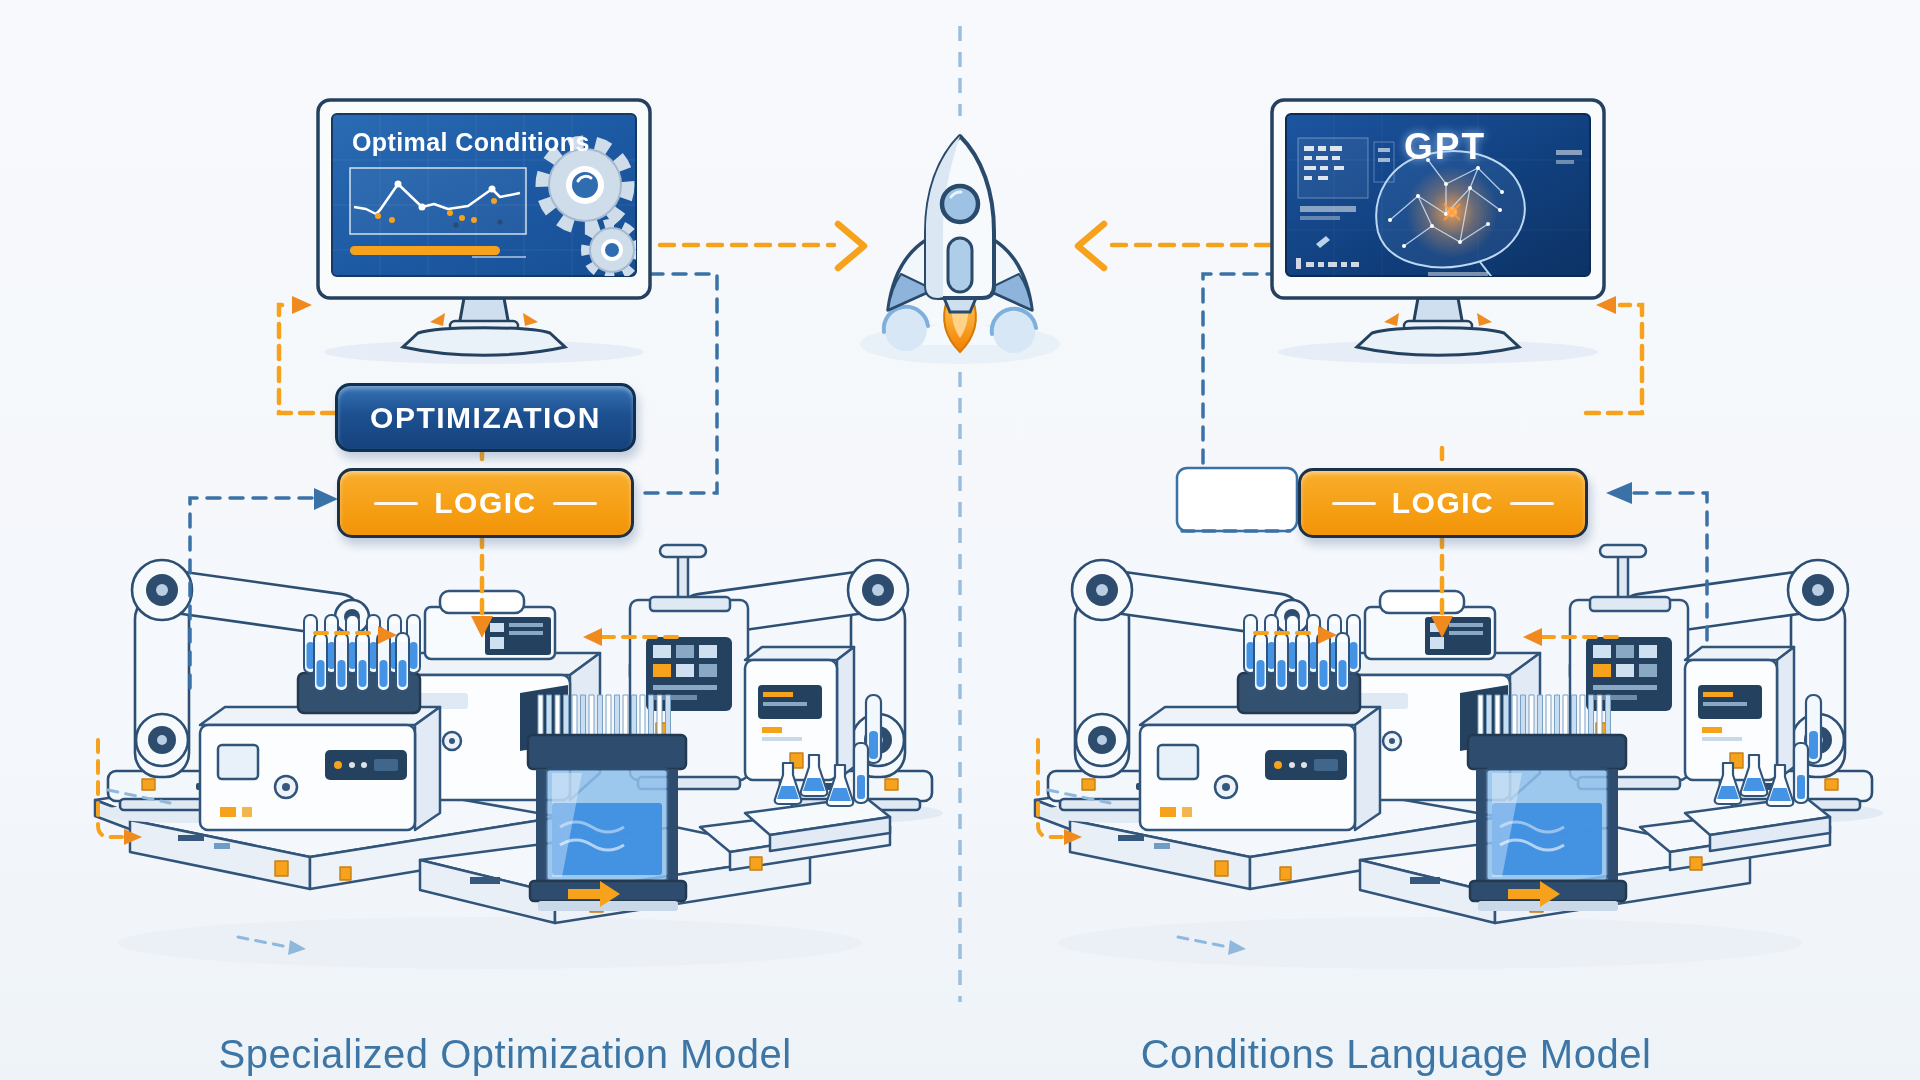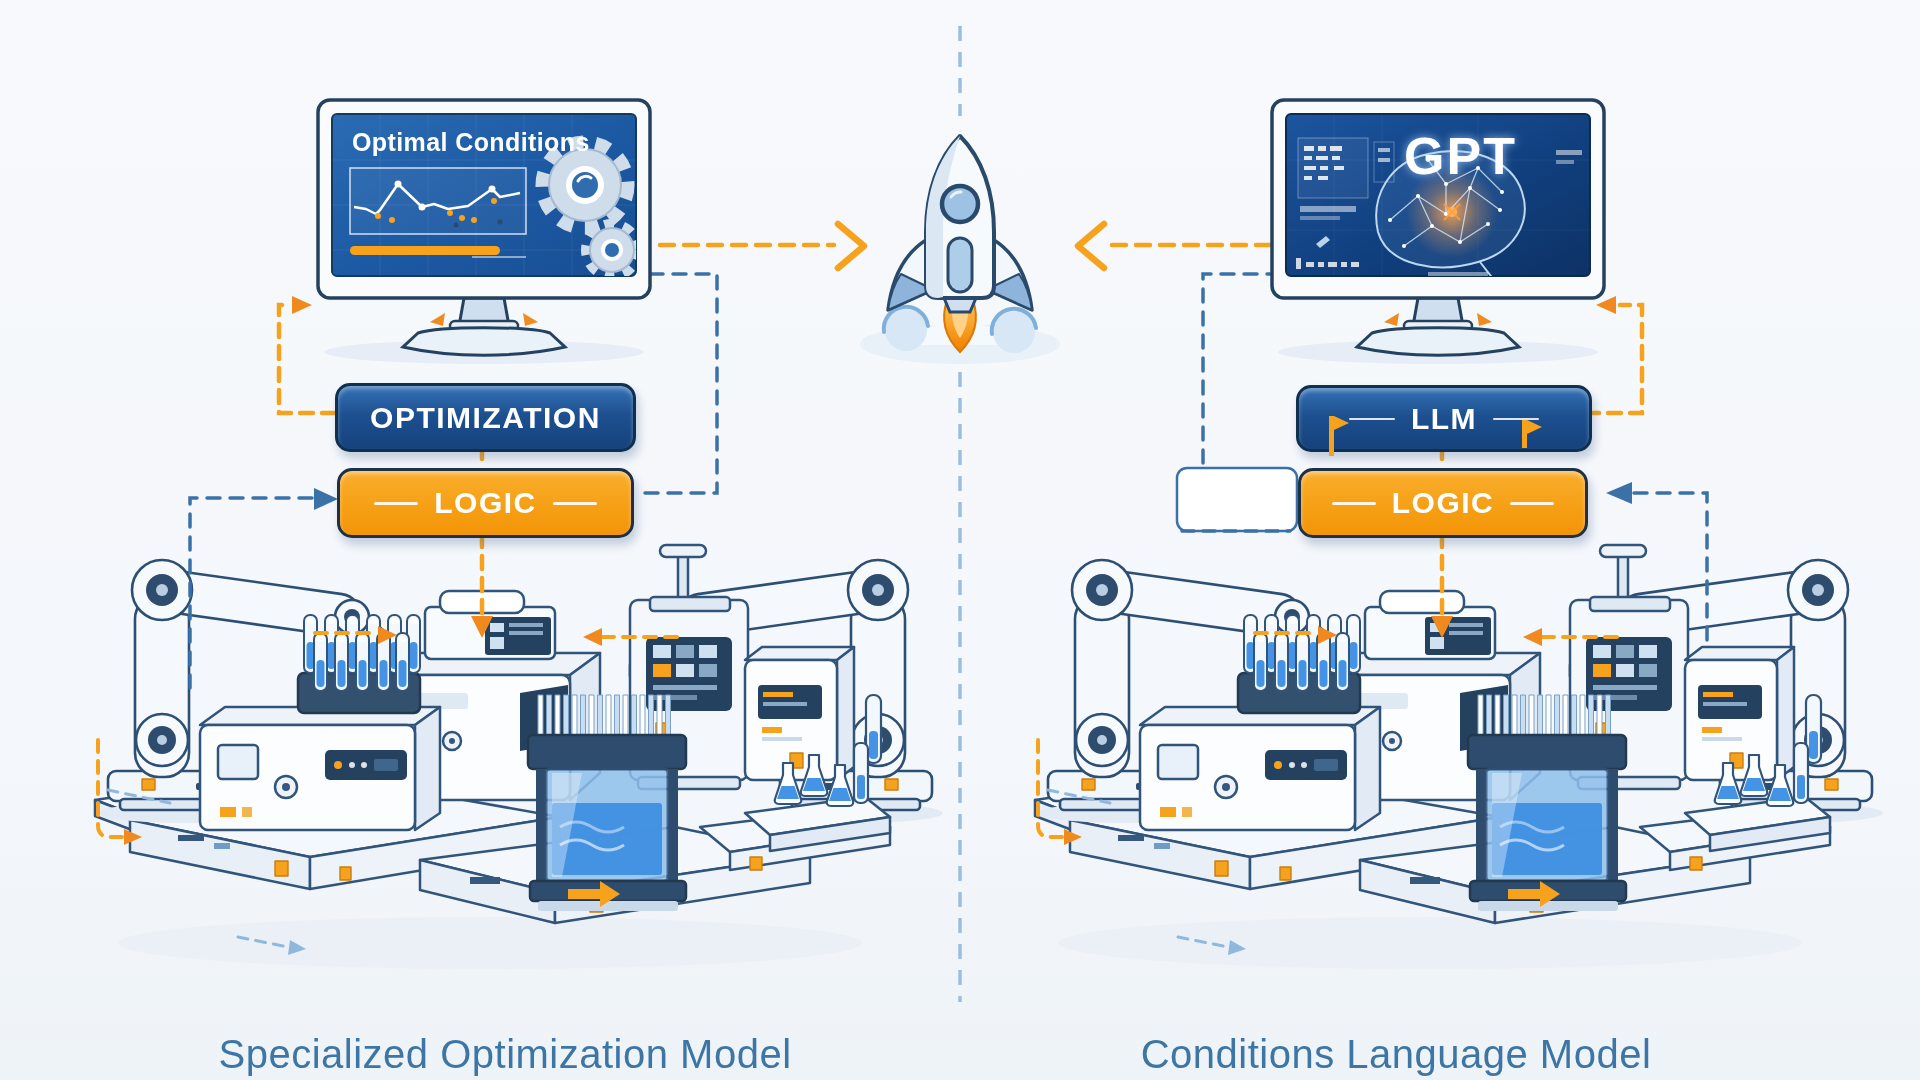--- a/index.html
+++ b/index.html
@@ -2,21 +2,21 @@
 <html><head>
 <meta charset="utf-8">
 <style>
   html,body{margin:0;padding:0;background:#e9edf2;}
   .stage{position:relative;width:1920px;height:1080px;overflow:hidden;
     background:linear-gradient(180deg,#f7f9fc 0%,#f4f7fb 70%,#eef3f8 100%);
     font-family:"Liberation Sans", sans-serif;}
   svg.canvas{position:absolute;left:0;top:0;z-index:1;}
   .txt{position:absolute;z-index:3;}
   .screen-title-left{left:352px;top:128px;width:260px;color:#ffffff;font-size:25px;font-weight:600;letter-spacing:.4px;}
-  .screen-title-right{left:1404px;top:126px;color:#ffffff;font-size:52px;font-weight:700;letter-spacing:2px;
+  .screen-title-right{left:1404px;top:126px;color:#ffffff;font-size:37px;font-weight:700;letter-spacing:2px;
     text-shadow:0 0 10px rgba(170,210,255,.8);}
   .box{position:absolute;z-index:3;display:flex;align-items:center;justify-content:center;gap:16px;
     color:#fff;font-weight:700;font-size:30px;letter-spacing:1.5px;border-radius:15px;
     box-shadow:3px 7px 10px rgba(60,95,140,.28);}
   .box-blue{background:linear-gradient(180deg,#3572b6 0%,#1d5090 45%,#16427c 100%);
     border:3px solid #10304f;box-shadow:3px 7px 10px rgba(60,95,140,.28), inset 0 3px 4px rgba(255,255,255,.35);}
   .box-orange{background:linear-gradient(180deg,#f9ae2c 0%,#f59c10 70%,#f2940a 100%);
     border:3px solid #1c3048;box-shadow:3px 7px 10px rgba(60,95,140,.28), inset 0 3px 4px rgba(255,255,255,.4);}
   #box-optimization{left:335px;top:383px;width:295px;height:63px;}
   #box-logic-left{left:337px;top:468px;width:291px;height:64px;}
@@ -448,27 +448,20 @@
 
 <div class="box box-blue" id="box-optimization">
   <span>OPTIMIZATION</span>
 </div>
 <div class="box box-orange" id="box-logic-left">
   <span class="dash"></span>
   <span>LOGIC</span>
   <span class="dash"></span>
 </div>
 
-<div class="box box-blue" id="box-llm">
-  <span class="bracket bracket-l"></span>
-  <span class="bracket bracket-r"></span>
-  <span class="dash-thin"></span>
-  <span>LLM</span>
-  <span class="dash-thin"></span>
-</div>
 <div class="box box-orange" id="box-logic-right">
   <span class="dash"></span>
   <span>LOGIC</span>
   <span class="dash"></span>
 </div>
 
 <div class="caption" id="caption-left">Specialized Optimization Model</div>
 <div class="caption" id="caption-right">Conditions Language Model</div>
 
 </div>

